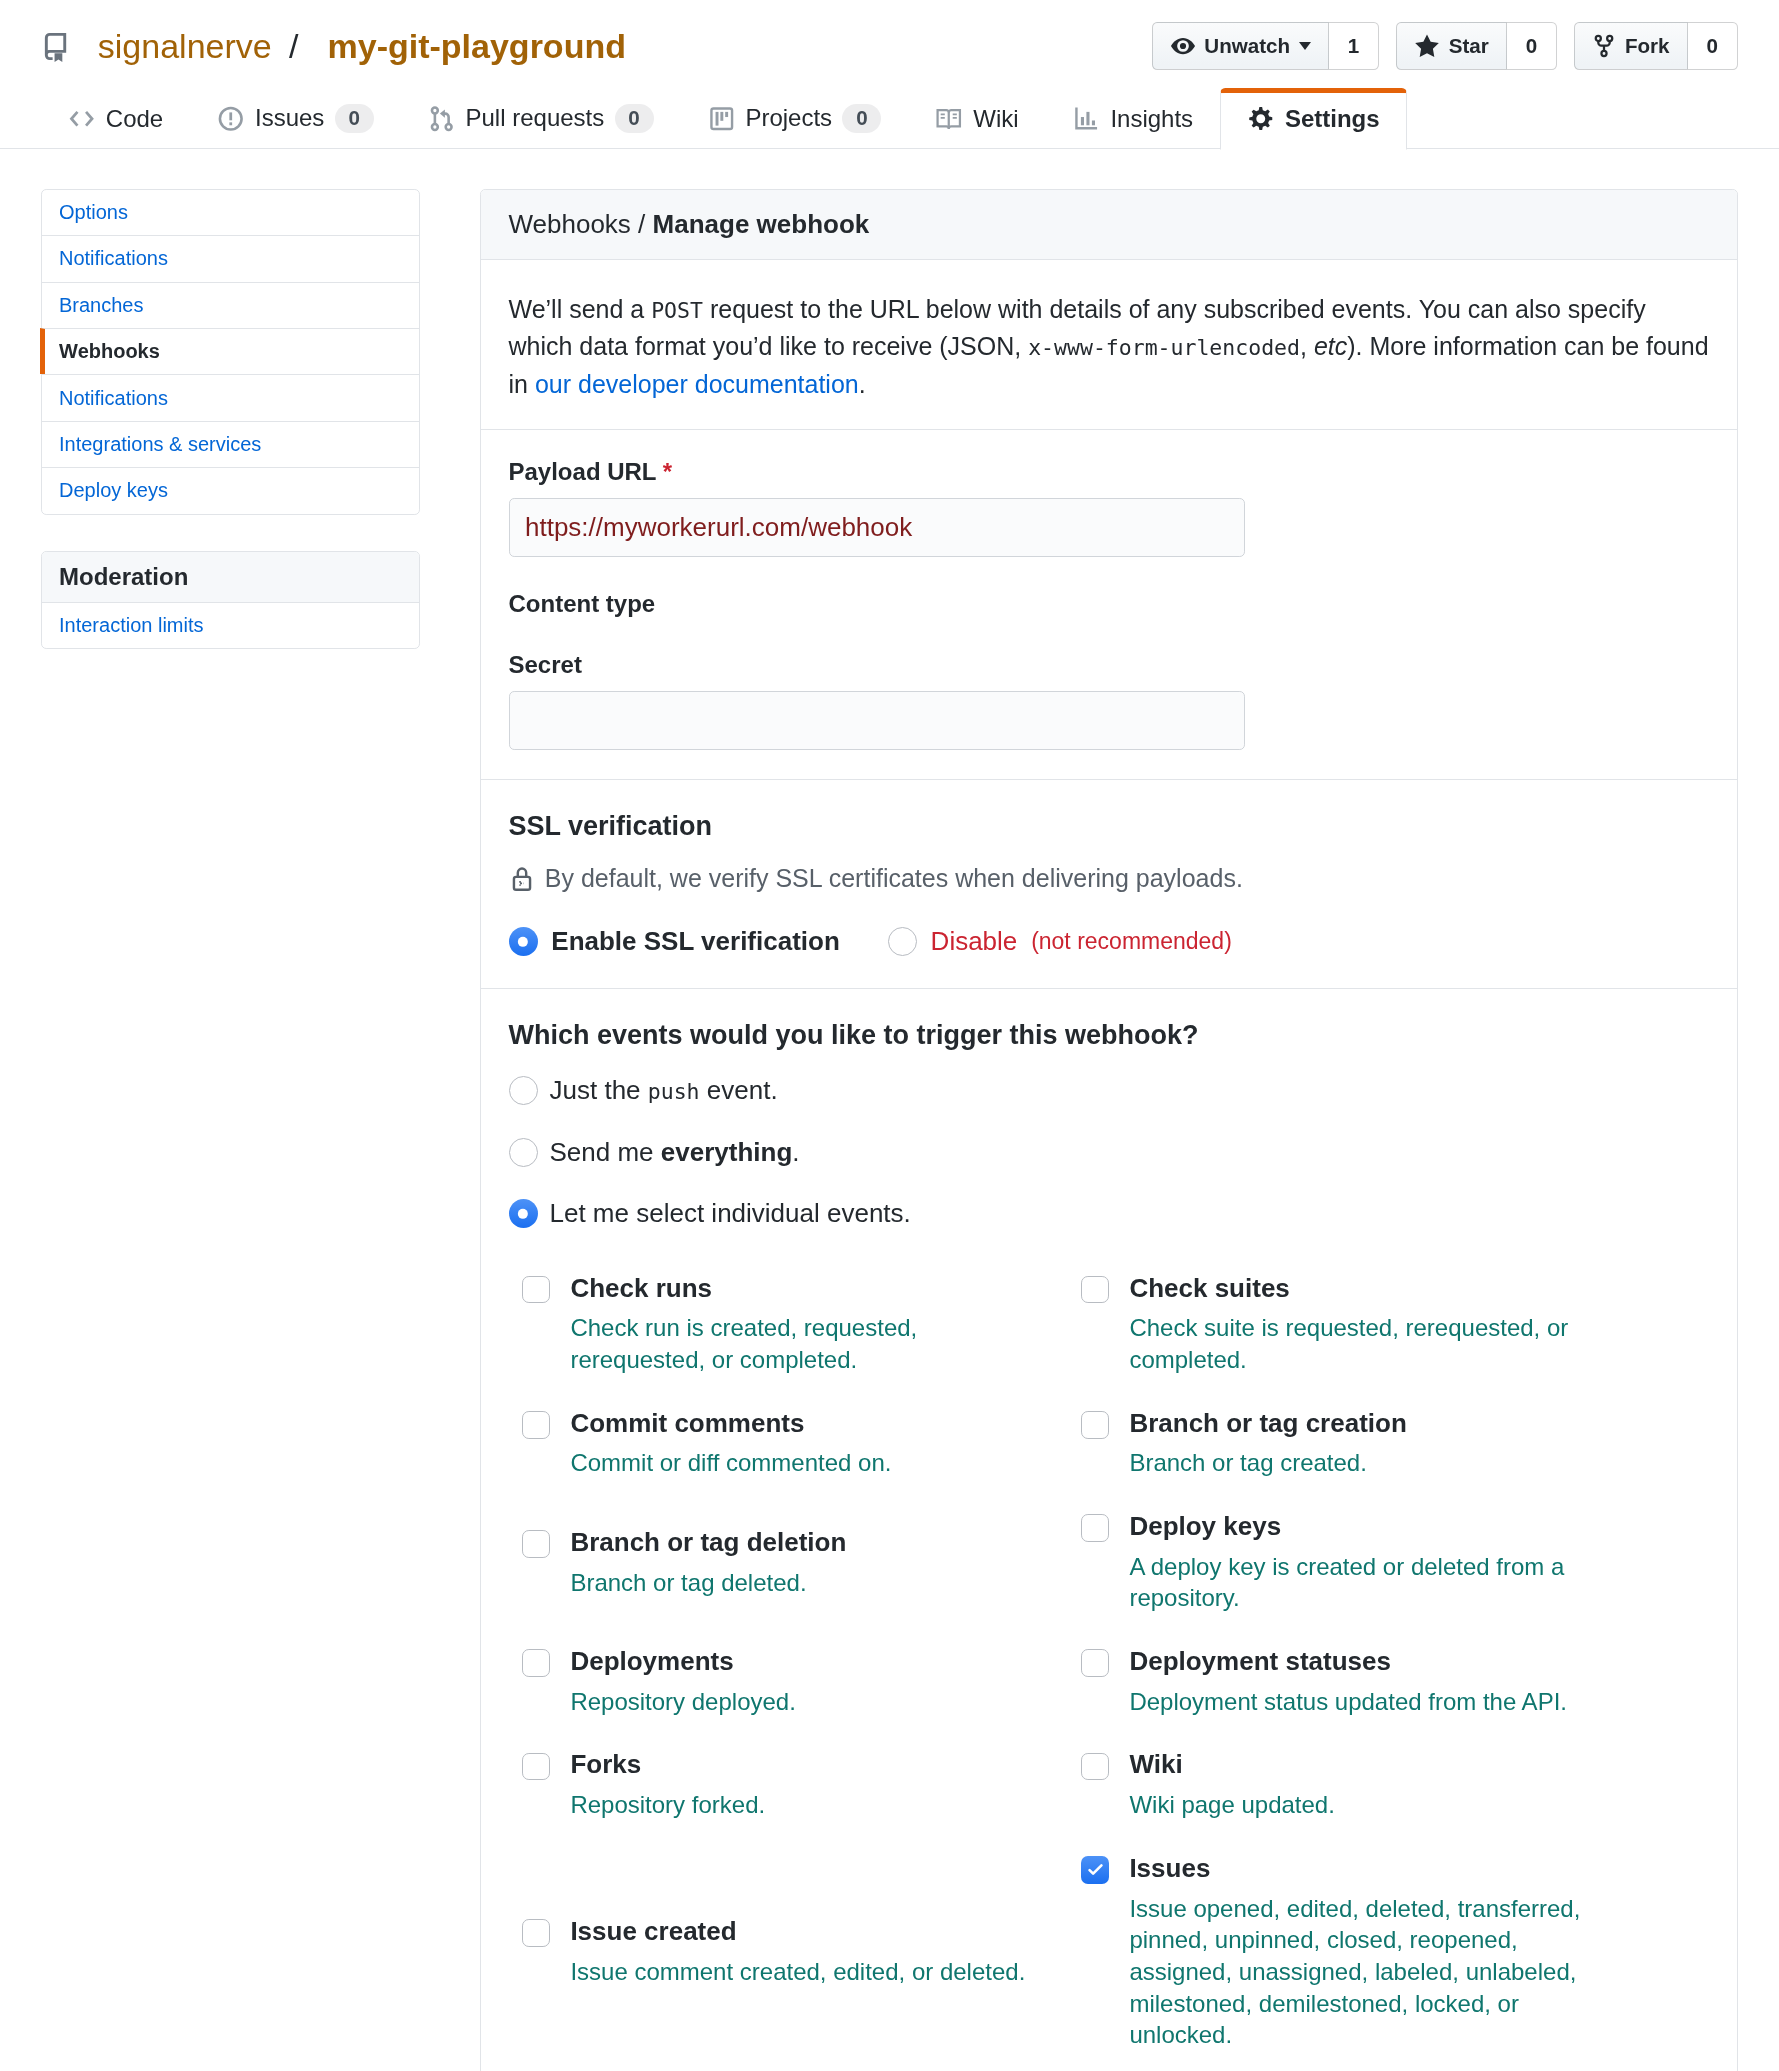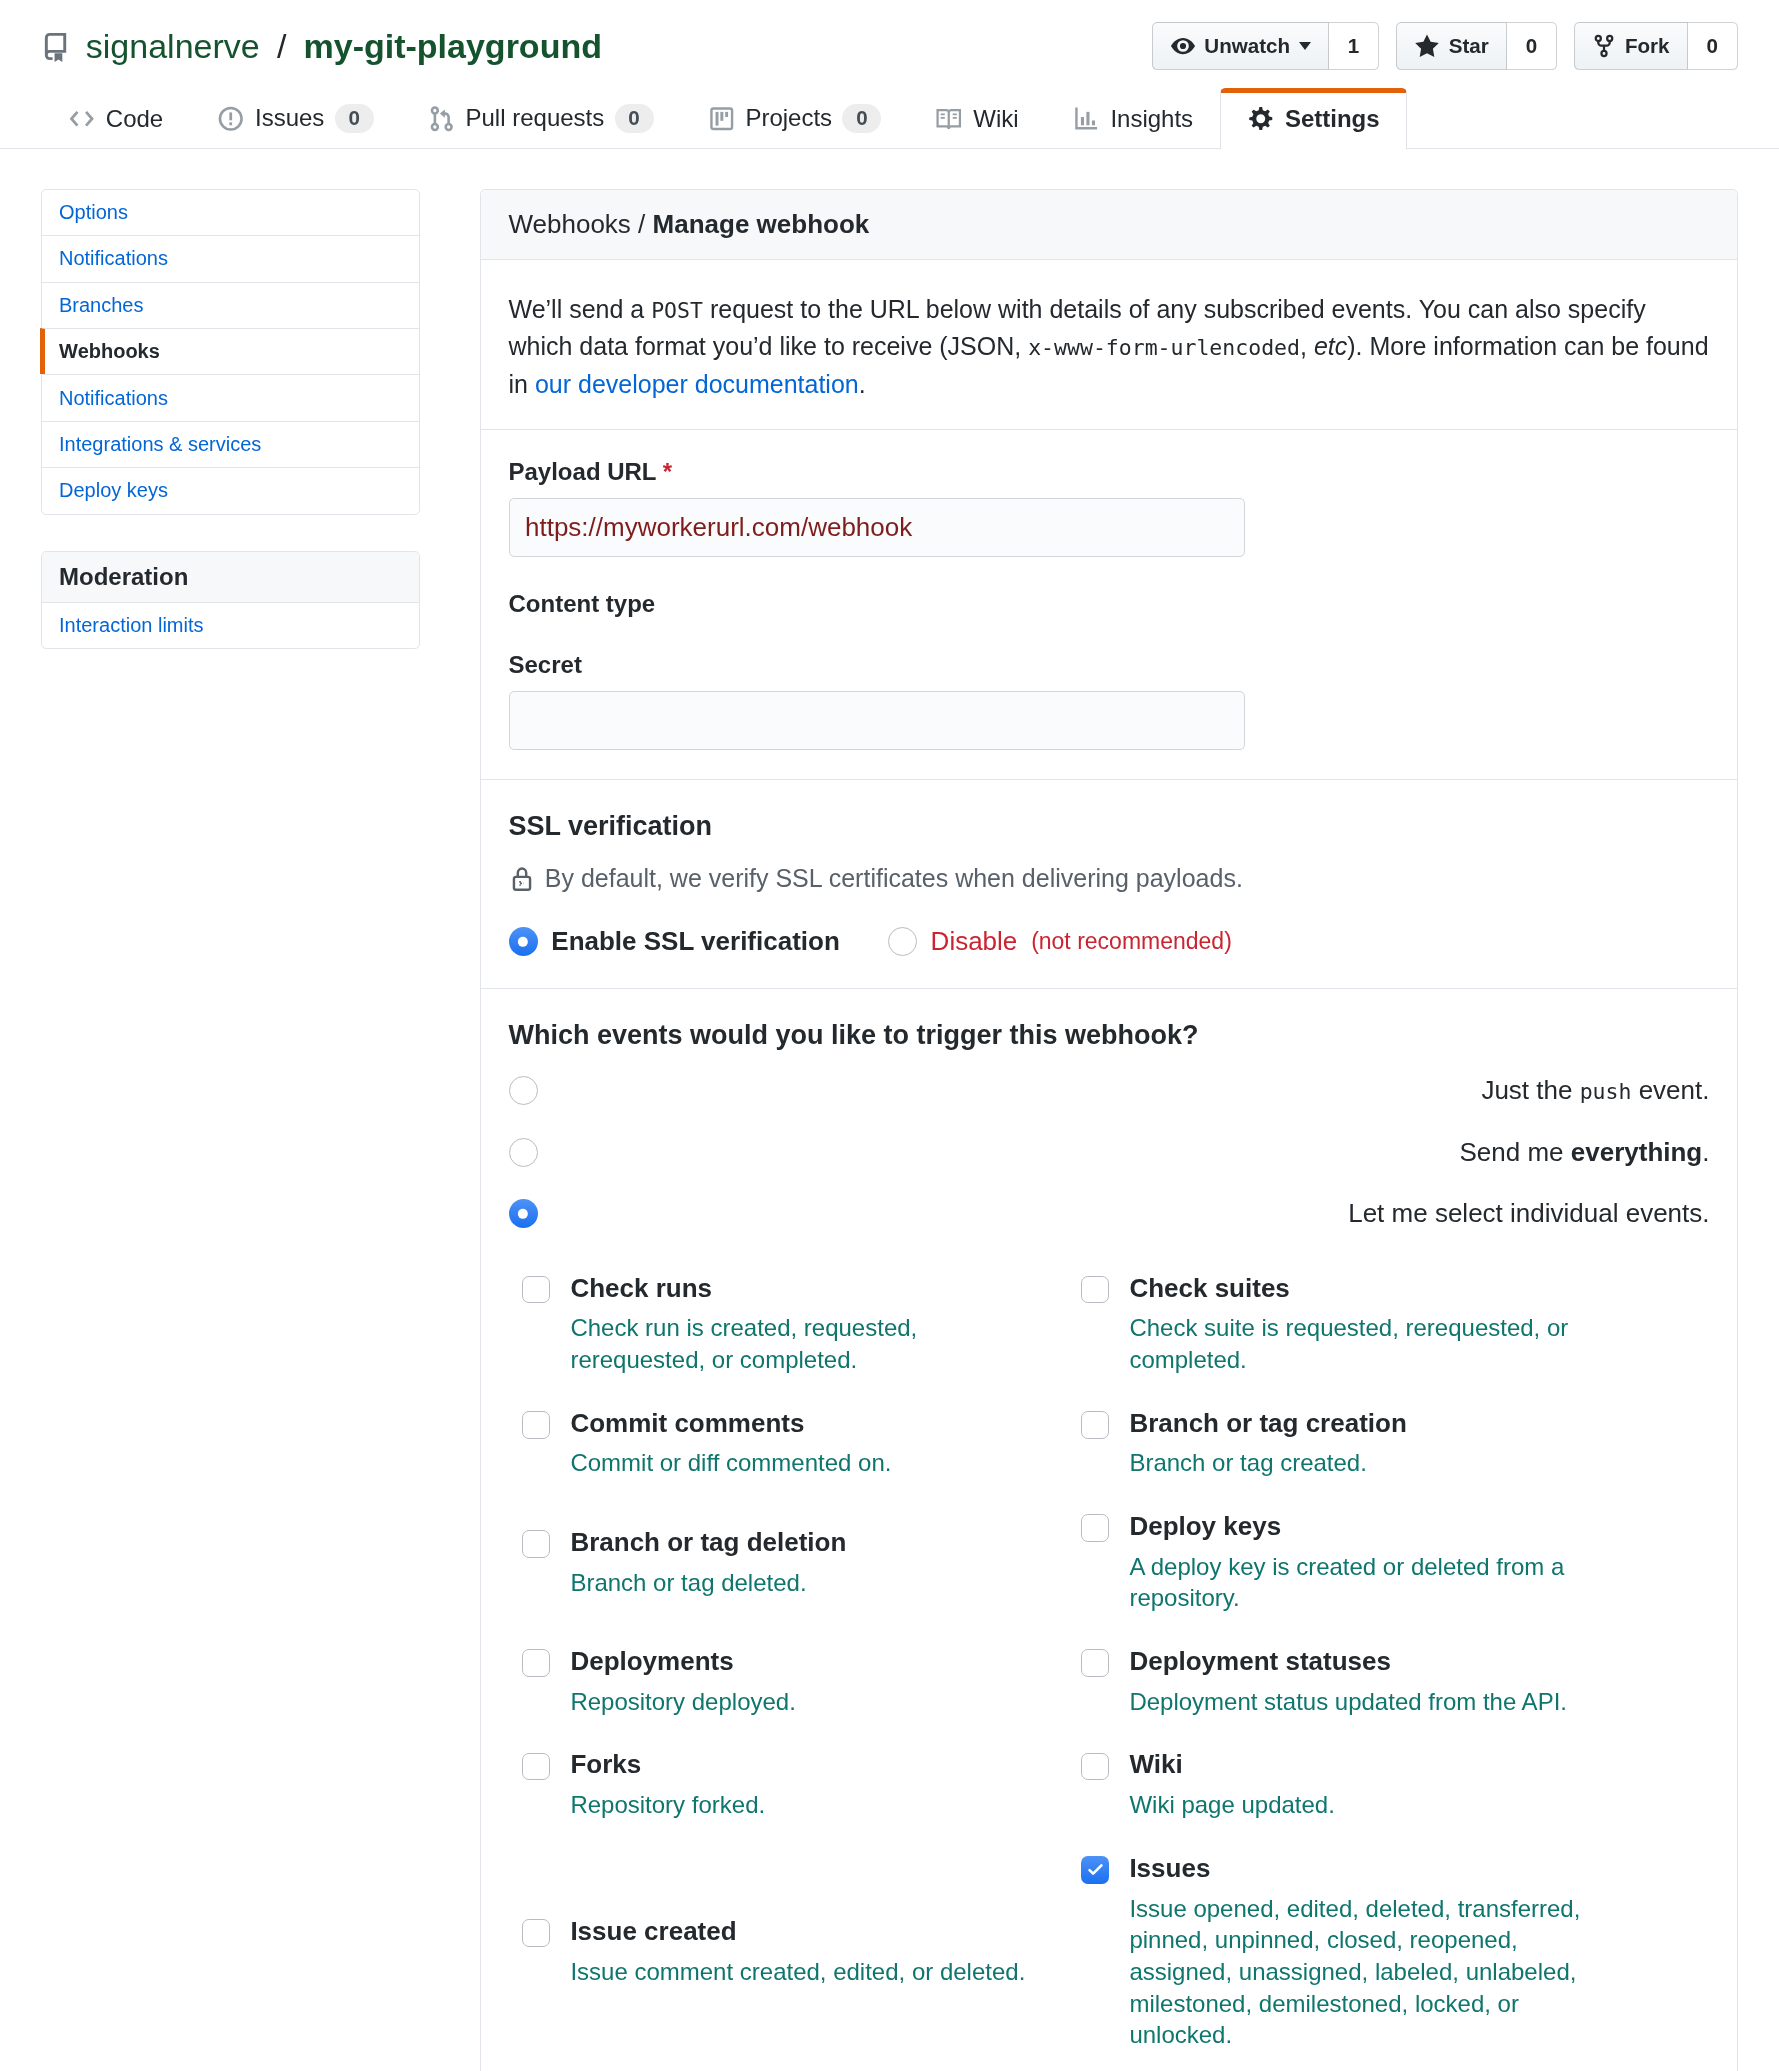--- a/index.html
+++ b/index.html
@@ -8,21 +8,21 @@
     height:2072px; overflow:hidden; background:#fff;
     font-family:"Liberation Sans", sans-serif; color:#24292e;
     -webkit-font-smoothing:antialiased;
   }
   a { text-decoration:none; }
   svg { display:block; }
 
   
   .repo-header { display:flex; justify-content:space-between; align-items:center; padding:22.4px 41px 15.5px; }
   .repo-title { display:flex; align-items:center; gap:13.8px; font-size:34px; }
-  .repo-title a { color:#14532d; }
+  .repo-title a { color:#a16207;margin-left:12px; }
   .repo-title .sep { color:#24292e; padding:0 3.4px; }
   .repo-title .repo-name { font-weight:700; }
   .repo-actions { display:flex; gap:17px; }
   .btn-group { display:flex; }
   .gh-btn {
     display:flex; align-items:center; gap:8.6px; height:48px; padding:0 17px;
     font-size:20.6px; font-weight:700; color:#24292e; cursor:pointer;
     background:linear-gradient(-180deg,#fafbfc,#eff3f6 90%);
     border:1.7px solid rgba(27,31,35,.2); border-radius:5.2px 0 0 5.2px;
   }
@@ -88,21 +88,21 @@
   .radio-opt { display:flex; align-items:center; gap:13.8px; font-size:26px; cursor:pointer; }
   .radio-opt .bold { font-weight:700; }
   .danger { color:#cb2431; }
   .danger-note { color:#cb2431; font-size:23px; }
 
   .radio-dot { width:29px; height:29px; border-radius:50%; background:#fff; border:1.7px solid #b8bcc2; flex:none; position:relative; }
   .radio-dot.checked { background:linear-gradient(#4d92f7,#1b6ff0); border:none; }
   .radio-dot.checked::after { content:''; position:absolute; width:10.3px; height:10.3px; border-radius:50%; background:#fff; top:50%; left:50%; transform:translate(-50%,-50%); }
 
   .events { padding-bottom:0; }
-  .trigger-row { display:flex; align-items:center; gap:6px; font-size:26px; margin-bottom:27.5px; min-height:34px;justify-content:space-between; }
+  .trigger-row { display:flex; align-items:center; gap:12px; font-size:26px; margin-bottom:27.5px; min-height:34px; }
   .trigger-row .bold { font-weight:700; }
 
   .event-grid { margin:41px 0 0 13.8px; }
   .event-row { display:grid; grid-template-columns:525px 1fr; column-gap:34px; align-items:center; margin-bottom:31px; }
   .event { display:flex; align-items:flex-start; gap:20.6px; }
   .checkbox { width:27.5px; height:27.5px; border:1.7px solid #b8bcc2; border-radius:6.9px; background:#fff; flex:none; margin-top:4.3px; display:flex; align-items:center; justify-content:center; cursor:pointer; }
   .checkbox svg { display:none; }
   .checkbox.checked { background:linear-gradient(#4d92f7,#1b6ff0); border:none; }
   .checkbox.checked svg { display:block; }
   .event-title { font-size:26px; font-weight:700; line-height:1.3; color:#24292e; }

